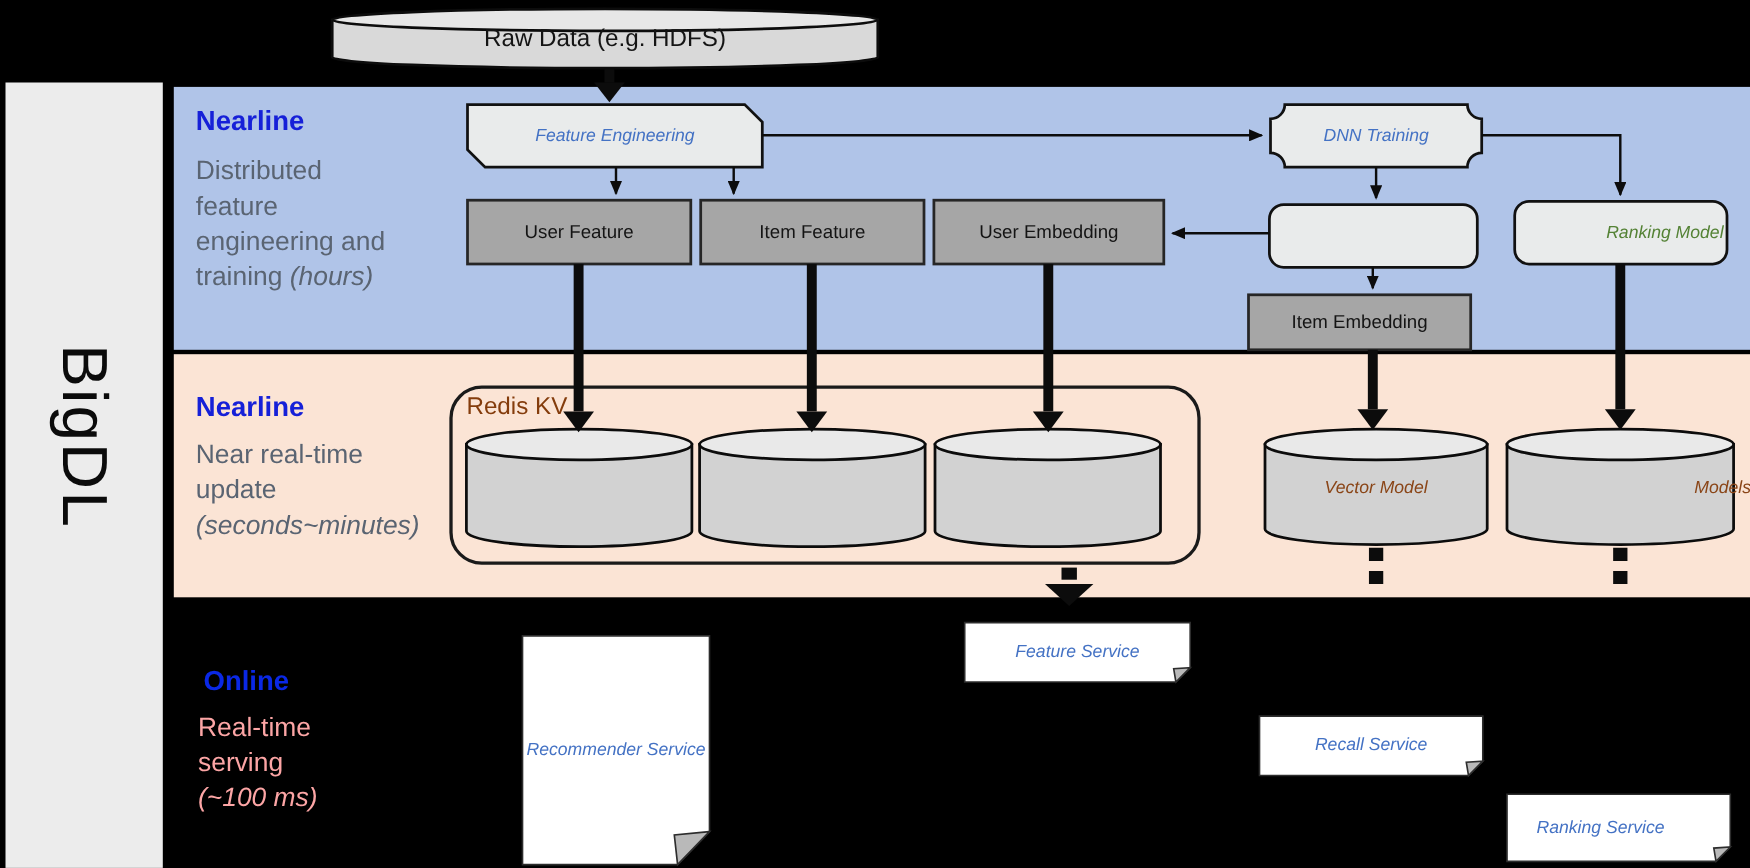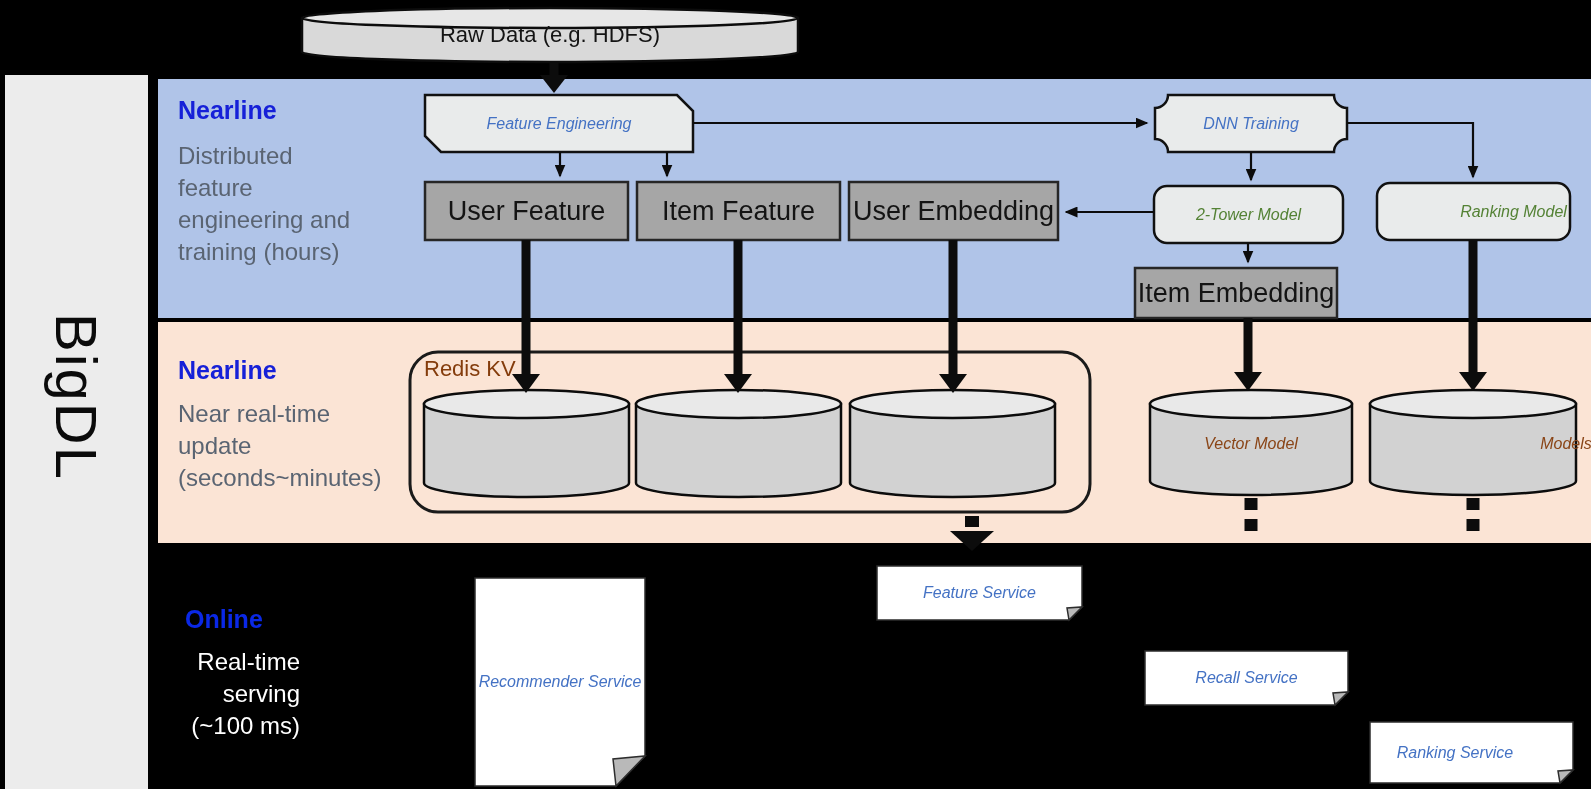--- a/index.html
+++ b/index.html
@@ -20,30 +20,30 @@
   }
   svg.overlay{position:absolute;left:0;top:0;z-index:2;}
   .lbl{
     position:absolute;z-index:3;display:flex;align-items:center;justify-content:center;
     text-align:center;line-height:1.12;
   }
   .t-dark{color:#141414;}
   .t-blue{color:#4472c4;}
   .t-green{color:#548235;}
   .t-brown{color:#8a4517;}
-  .f22{font-size:22px;} .f23{font-size:27px;} .f24{font-size:16px;font-style:italic;}
+  .f22{font-size:22px;} .f23{font-size:17px;} .f24{font-size:16px;font-style:italic;}
   .sec-title{
     position:absolute;z-index:3;font-size:25px;font-weight:600;color:#1620d8;
   }
   .sec-title.online{font-weight:700;color:#0a28e6;}
   .sec-desc{
     position:absolute;z-index:3;font-size:24px;color:#5a6472;line-height:1.34;
   }
-  .sec-desc .it{}
-  .sec-desc.online{color:#ffffff;text-align:right;}
+  .sec-desc .it{font-style:italic;}
+  .sec-desc.online{color:#fca5a5;}
   .redis-label{position:absolute;z-index:3;font-size:22px;color:#843c0c;}
 </style>
 </head>
 <body>
 
 <div class="stage">
 
   <div class="band band-offline"></div>
   <div class="band band-nearline"></div>
 
@@ -177,21 +177,20 @@
     <span class="it">(~100 ms)</span>
   </div>
 
   <div class="lbl t-dark f22" style="left:302px;top:12px;width:496px;height:46px;">Raw Data (e.g. HDFS)</div>
 
   <div class="lbl t-blue f24" style="left:425px;top:95px;width:268px;height:57px;">Feature Engineering</div>
   <div class="lbl t-dark f23" style="left:425px;top:182px;width:203px;height:58px;">User Feature</div>
   <div class="lbl t-dark f23" style="left:637px;top:182px;width:203px;height:58px;">Item Feature</div>
   <div class="lbl t-blue f24" style="left:1155px;top:95px;width:192px;height:57px;">DNN Training</div>
   <div class="lbl t-dark f23" style="left:849px;top:182px;width:209px;height:58px;">User Embedding</div>
-  <div class="lbl t-green f24" style="left:1154px;top:186px;width:189px;height:57px;">2-Tower Model</div>
   <div class="lbl t-green f24" style="left:1377px;top:183px;width:193px;height:57px;padding-left:40px;">Ranking Model</div>
   <div class="lbl t-dark f23" style="left:1135px;top:268px;width:202px;height:50px;">Item Embedding</div>
 
   <div class="redis-label" style="left:424px;top:356px;">Redis KV</div>
   <div class="lbl t-brown f24" style="left:1150px;top:406px;width:202px;height:76px;">Vector Model</div>
   <div class="lbl t-brown f24" style="left:1432px;top:406px;width:206px;height:76px;margin-left:31px;">Models</div>
 
   <div class="lbl t-blue f24" style="left:477px;top:580px;width:166px;height:204px;">Recommender Service</div>
   <div class="lbl t-blue f24" style="left:877px;top:566px;width:205px;height:54px;border-radius:27px;">Feature Service</div>
   <div class="lbl t-blue f24" style="left:1145px;top:651px;width:203px;height:54px;">Recall Service</div>

